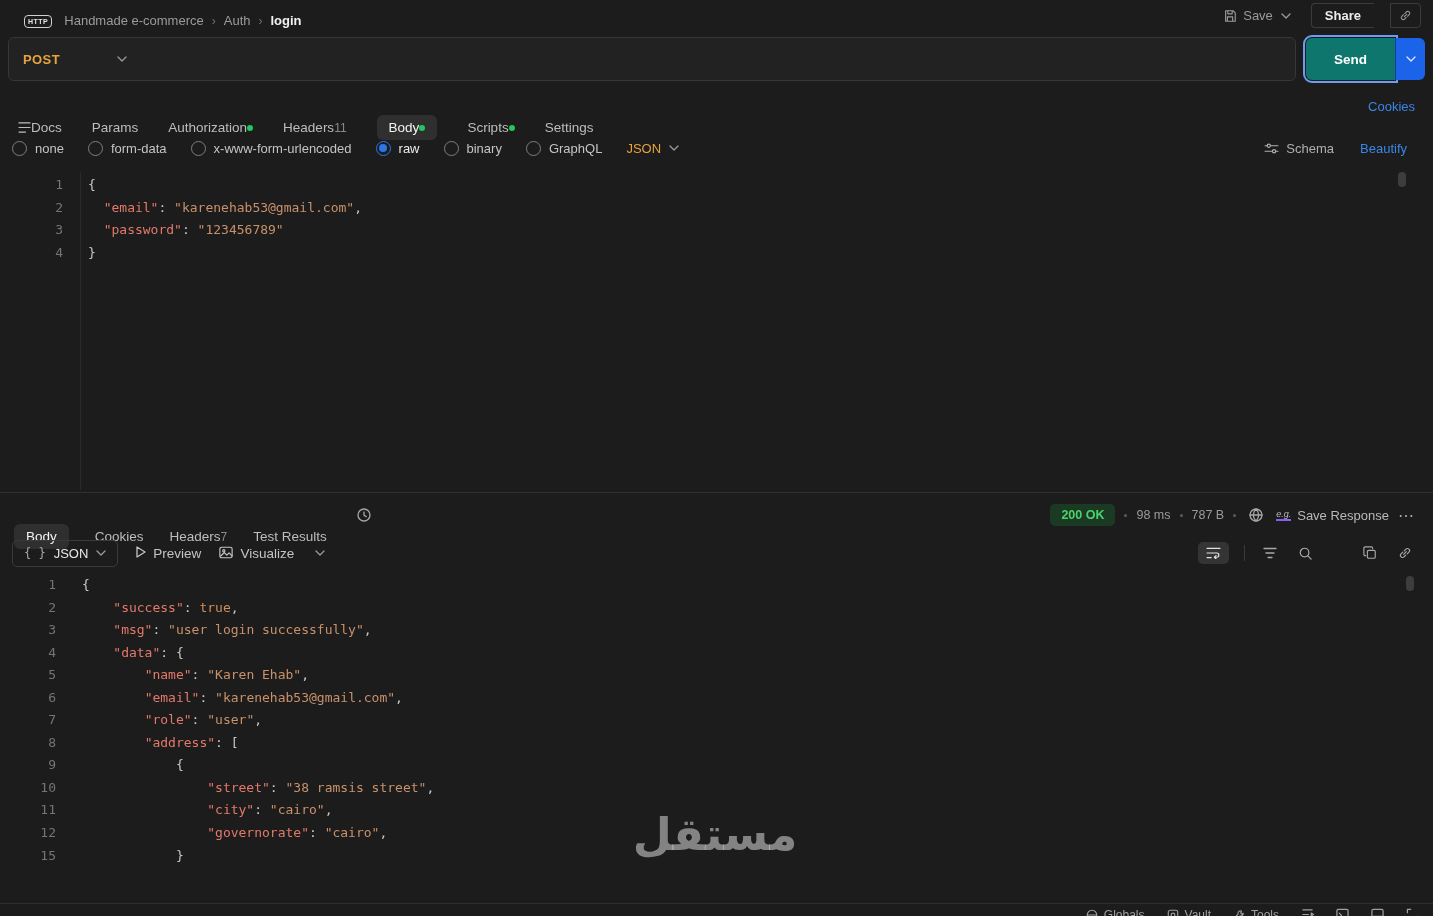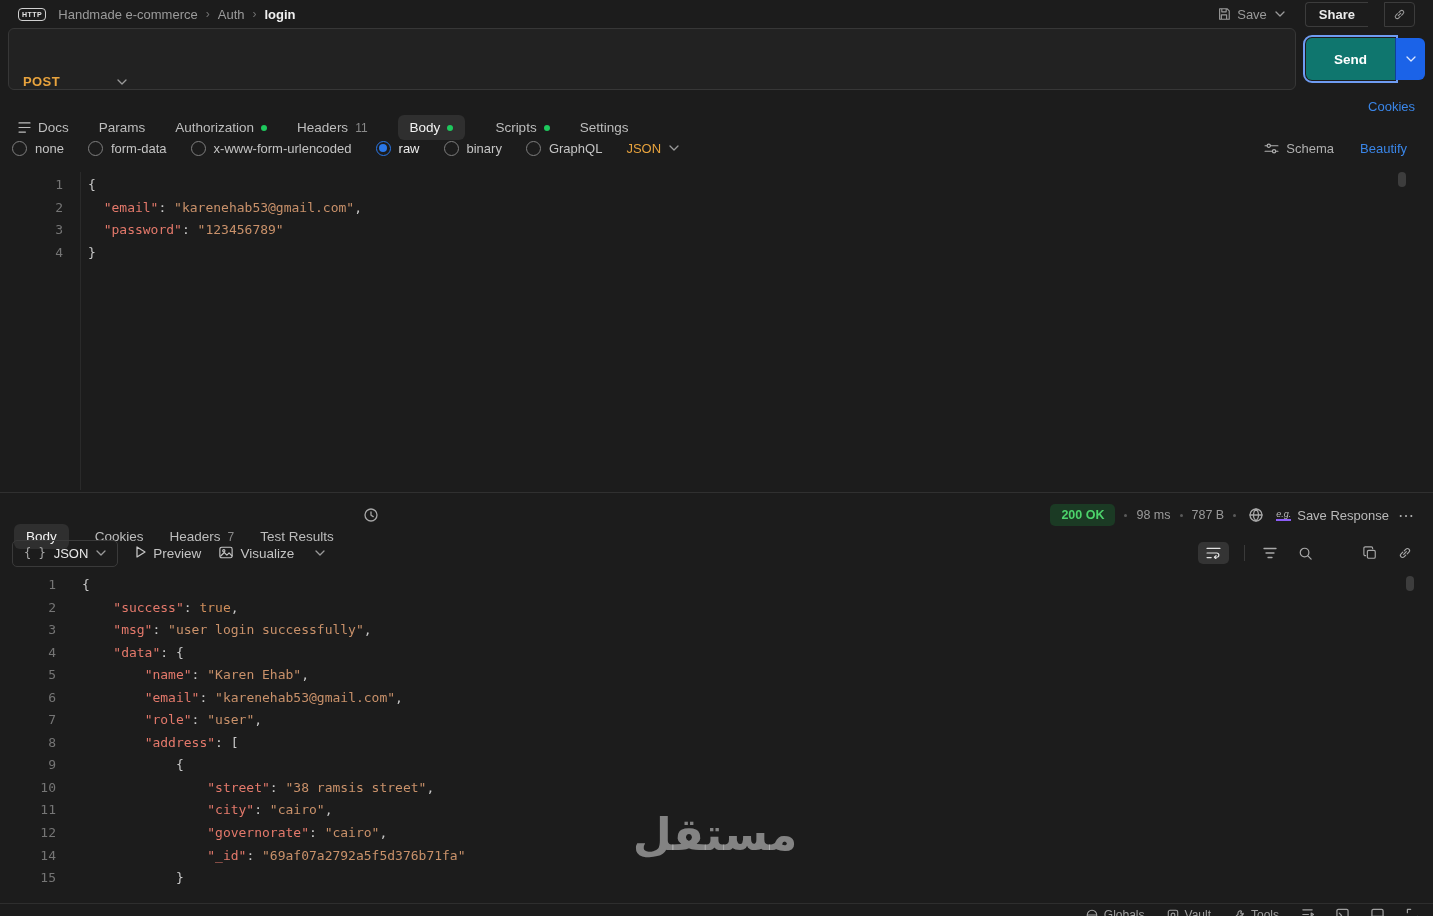--- a/index.html
+++ b/index.html
@@ -3,44 +3,44 @@
 <meta charset="utf-8">
 <style>
   * { box-sizing: border-box; margin: 0; padding: 0; }
   html,body { background:#111; }
   body { font-family: "Liberation Sans", sans-serif; }
   .app { position:relative; width:1433px; height:916px; background:#1c1c1c; overflow:hidden; color:#c9c9c9; }
 
   svg.ic { display:block; fill:none; stroke:currentColor; stroke-width:1.3; stroke-linecap:round; stroke-linejoin:round; }
 
   
-  .topbar { position:absolute; top:0; left:0; right:0; height:28px; display:flex; align-items:center; padding:0 18px; gap:12px; }
+  .topbar { position:absolute; top:0; left:12px; right:0; height:28px; display:flex; align-items:flex-end; padding:0 12px; gap:12px; }
   .logo { font-size:7px; font-weight:bold; letter-spacing:.5px; color:#e6e6e6; border:1.3px solid #d0d0d0; border-radius:4px; padding:2px 3px; }
   .breadcrumb { display:flex; align-items:center; gap:8px; font-size:13px; color:#9b9b9b; }
   .breadcrumb .sep { color:#6f6f6f; font-size:12px; }
   .breadcrumb .current { color:#f0f0f0; font-weight:bold; }
   .topbar-right { margin-left:auto; display:flex; align-items:center; gap:8px; }
   .save-btn { display:flex; align-items:center; gap:6px; color:#9a9a9a; font-size:13px; background:none; border:none; cursor:pointer; }
   .chev { color:#9a9a9a; }
   .share-group { display:flex; margin-left:12px;gap:16px; }
   .share-btn { background:none; border:1px solid #3c3c3c; border-right:none; border-radius:4px 0 0 4px; color:#ececec; font-size:13px; font-weight:bold; padding:4px 13px; cursor:pointer; }
   .link-btn { background:none; border:1px solid #3c3c3c; border-radius:0 4px 4px 0; color:#9a9a9a; padding:4px 8px; cursor:pointer; display:flex; align-items:center; }
 
   
   .url-row { position:absolute; top:36px; left:8px; right:8px; height:46px; display:flex; gap:10px; align-items:center; }
-  .url-box { flex:1; height:62px; background:#222222; border:1px solid #373737; border-radius:6px; display:flex; align-items:flex-end; }
+  .url-box { flex:1; height:44px; background:#222222; border:1px solid #373737; border-radius:6px; display:flex; align-items:center; }
   .method { width:132px; background:none; border:none; color:#e8a33d; font-weight:bold; font-size:13px; letter-spacing:.4px; display:flex; justify-content:space-between; align-items:center; padding:0 14px; cursor:pointer; }
   .url-input { flex:1; background:transparent; border:none; outline:none; color:#dcdcdc; font-size:13.5px; font-family:"Liberation Sans", sans-serif; padding:0 10px; }
   .send-group { display:flex; }
   .send-btn { width:89px; height:42px; background:#0f766e; color:#fff; font-size:13.5px; font-weight:bold; border:none; border-radius:6px 0 0 6px; cursor:pointer; outline:2px solid #6f9cf2; outline-offset:1.5px; }
   .send-chev { width:30px; height:42px; background:#1b63e8; color:#dce7ff; border:none; border-left:1px solid rgba(0,0,0,.35); border-radius:0 6px 6px 0; cursor:pointer; display:flex; align-items:center; justify-content:center; }
 
   
   .req-tabs { position:absolute; top:88px; left:0; right:0; height:36px; display:flex; align-items:center; gap:30px; padding:0 18px; font-size:13.5px; color:#bdbdbd; }
-  .tab { display:flex; align-items:center; gap:7px; cursor:pointer; background:none; border:none; color:#bdbdbd; font-size:13.5px;margin-top:43px; }
+  .tab { display:flex; align-items:center; gap:0; cursor:pointer; background:none; border:none; color:#bdbdbd; font-size:13.5px;margin-top:43px; }
   .tab.active { background:#2f2f2f; border-radius:6px; padding:5px 12px; color:#f2f2f2; }
   .dot { width:6px; height:6px; border-radius:50%; background:#1ec95d; display:inline-block; }
   .count { color:#8a8a8a; font-size:12px; }
   .cookies-link { margin-left:auto; color:#3a86e8; font-size:13px; cursor:pointer; background:none; border:none; }
 
   
   .body-bar { position:absolute; top:132px; left:0; right:0; height:32px; display:flex; align-items:center; gap:24px; padding:0 12px; font-size:13px; color:#c4c4c4; }
   .radio-opt { display:flex; align-items:center; gap:8px; cursor:pointer; }
   .radio { width:15px; height:15px; border-radius:50%; border:1.5px solid #7e7e7e; position:relative; flex:none; }
   .radio.checked { border-color:#2a77e8; }
@@ -355,21 +355,20 @@
       <div class="code-line"><span class="ln">3</span><span class="lc"><span class="t-p">    </span><span class="t-k">"msg"</span><span class="t-p">: </span><span class="t-s">"user login successfully"</span><span class="t-p">,</span></span></div>
       <div class="code-line"><span class="ln">4</span><span class="lc"><span class="t-p">    </span><span class="t-k">"data"</span><span class="t-p">: {</span></span></div>
       <div class="code-line"><span class="ln">5</span><span class="lc"><span class="t-p">        </span><span class="t-k">"name"</span><span class="t-p">: </span><span class="t-s">"Karen Ehab"</span><span class="t-p">,</span></span></div>
       <div class="code-line"><span class="ln">6</span><span class="lc"><span class="t-p">        </span><span class="t-k">"email"</span><span class="t-p">: </span><span class="t-s">"karenehab53@gmail.com"</span><span class="t-p">,</span></span></div>
       <div class="code-line"><span class="ln">7</span><span class="lc"><span class="t-p">        </span><span class="t-k">"role"</span><span class="t-p">: </span><span class="t-s">"user"</span><span class="t-p">,</span></span></div>
       <div class="code-line"><span class="ln">8</span><span class="lc"><span class="t-p">        </span><span class="t-k">"address"</span><span class="t-p">: [</span></span></div>
       <div class="code-line"><span class="ln">9</span><span class="lc"><span class="t-p">            </span><span class="t-p">{</span></span></div>
       <div class="code-line"><span class="ln">10</span><span class="lc"><span class="t-p">                </span><span class="t-k">"street"</span><span class="t-p">: </span><span class="t-s">"38 ramsis street"</span><span class="t-p">,</span></span></div>
       <div class="code-line"><span class="ln">11</span><span class="lc"><span class="t-p">                </span><span class="t-k">"city"</span><span class="t-p">: </span><span class="t-s">"cairo"</span><span class="t-p">,</span></span></div>
       <div class="code-line"><span class="ln">12</span><span class="lc"><span class="t-p">                </span><span class="t-k">"governorate"</span><span class="t-p">: </span><span class="t-s">"cairo"</span><span class="t-p">,</span></span></div>
-      <div class="code-line"><span class="ln">14</span><span class="lc"><span class="t-p">                </span><span class="t-k">"_id"</span><span class="t-p">: </span><span class="t-s">"69af07a2792a5f5d376b71fa"</span></span></div>
       <div class="code-line"><span class="ln">15</span><span class="lc"><span class="t-p">            </span><span class="t-p">}</span></span></div>
     </div>
   <div class="sb-thumb sb2"></div>
 
   <div class="watermark">
     <div class="wm-ar">مستقل</div>
   </div>
 
   <footer class="statusbar">
     <div class="statusbar-right">

